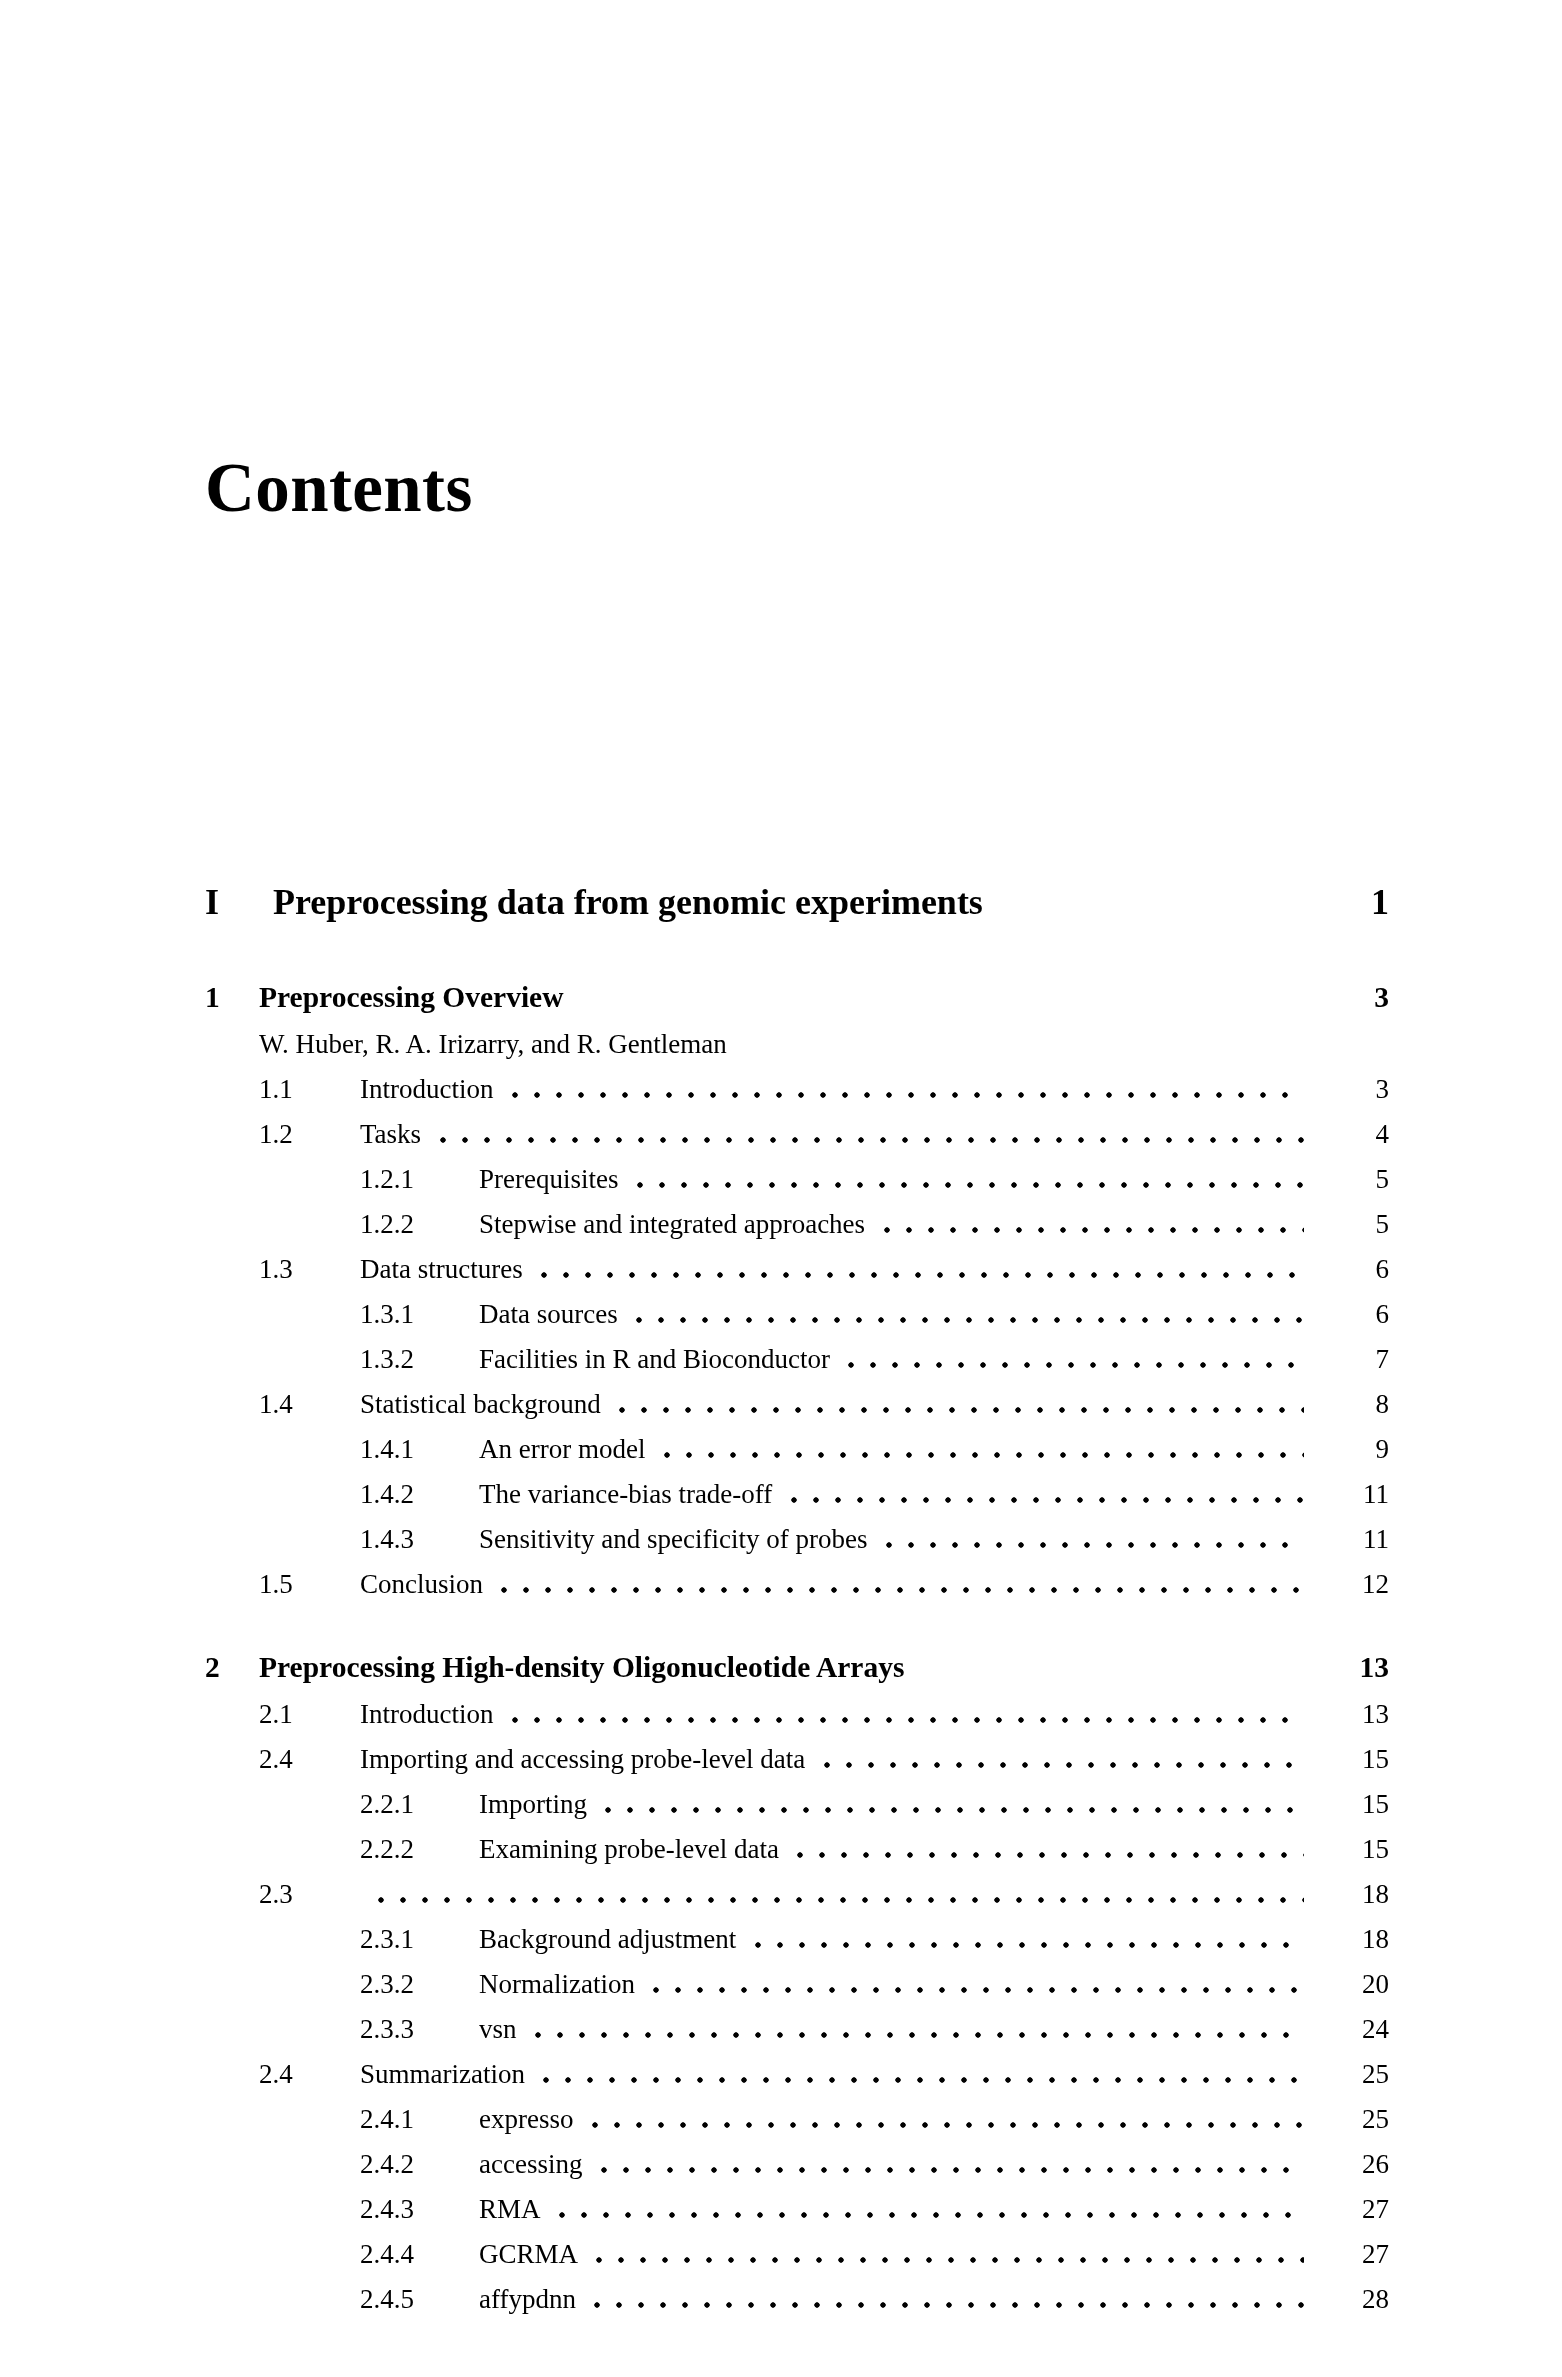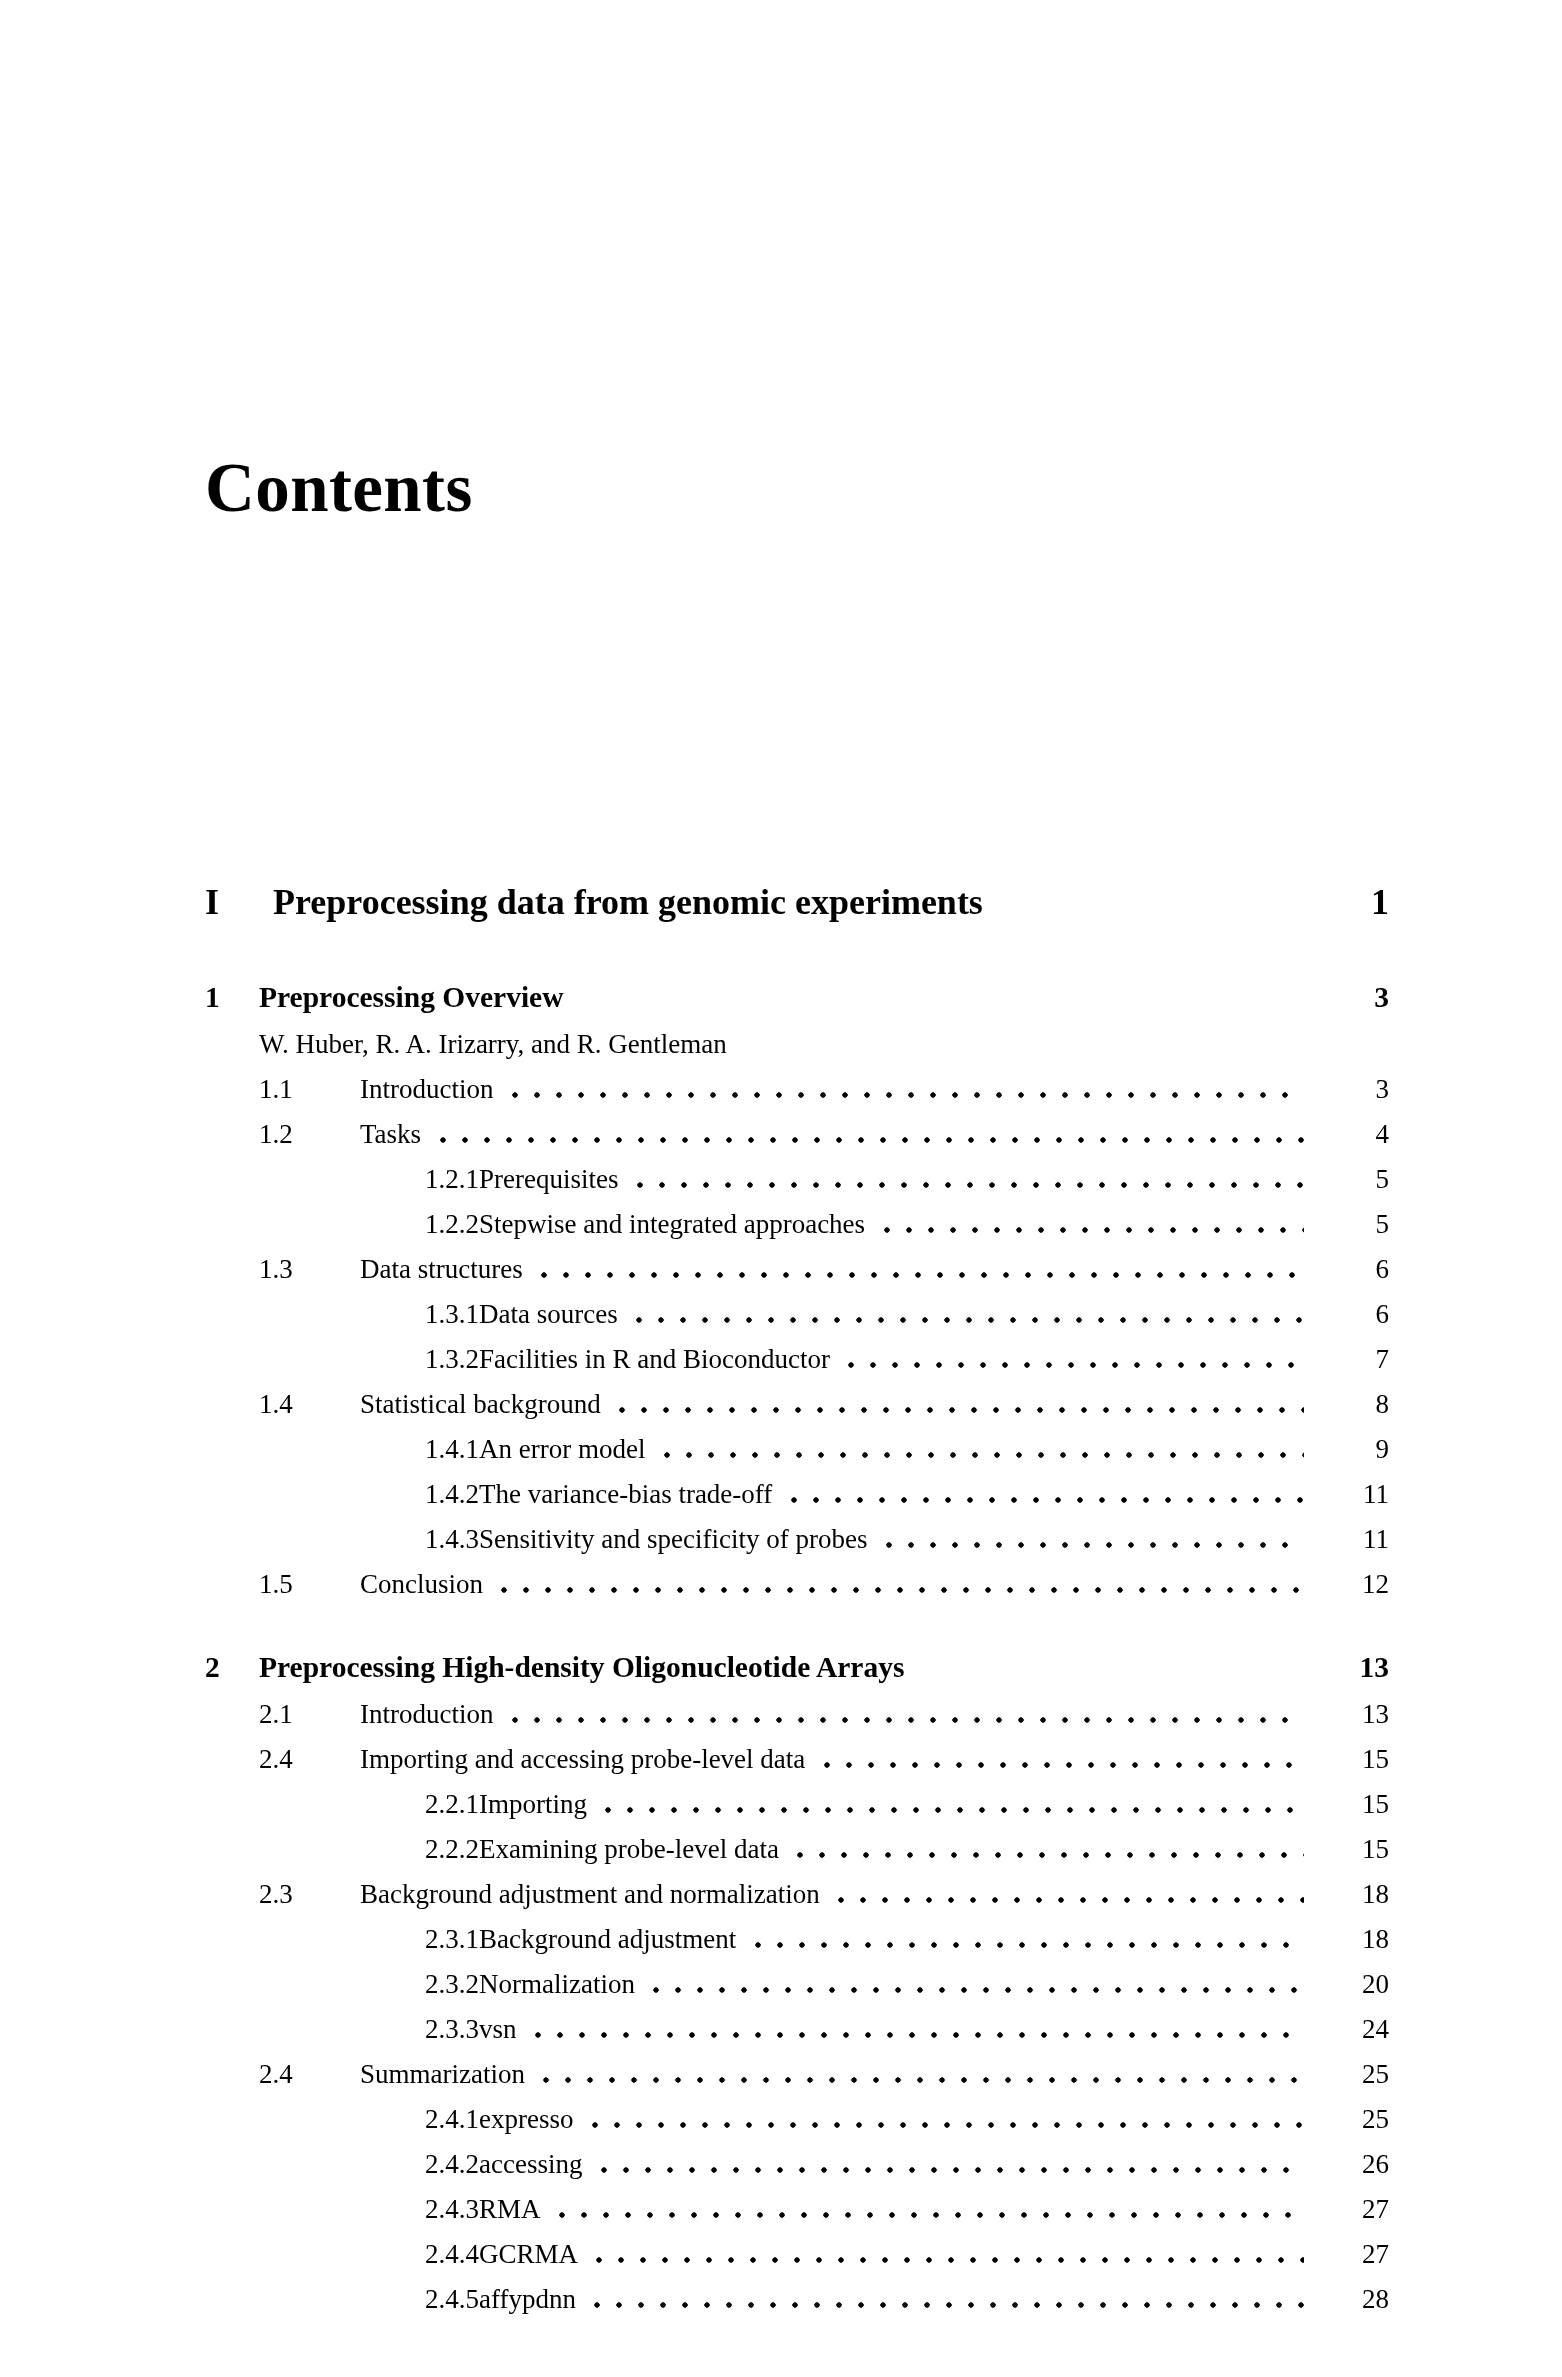--- a/index.html
+++ b/index.html
@@ -28,21 +28,21 @@
   .cnum { width: 54px; flex-shrink: 0; }
   .ctitle { flex: 1; white-space: nowrap; }
   .cpage { width: 69px; text-align: right; flex-shrink: 0; }
 
   .authors { font-size: 27px; line-height: 45px; padding-left: 54px; }
 
   .entry { display: flex; align-items: baseline; font-size: 27px; line-height: 45px; }
   .entry.l1 { padding-left: 54px; }
   .entry.l1 .enum { width: 101px; flex-shrink: 0; }
   .entry.l2 { padding-left: 155px; }
-  .entry.l2 .enum { width: 119px; flex-shrink: 0; text-align: right; }
+  .entry.l2 .enum { width: 119px; flex-shrink: 0; }
   .etitle { white-space: nowrap; }
   .leader {
     flex: 1 1 auto; min-width: 31px; height: 6px; margin: 0 15.6px 0 10.4px;
     background-image: radial-gradient(circle, #000 2.4px, transparent 3px);
     background-size: 22px 6px; background-repeat: repeat-x; background-position: left bottom;
   }
   .epage { width: 69px; text-align: right; flex-shrink: 0; }
 </style>
 </head>
 <body>
@@ -160,21 +160,20 @@
           <span class="epage">15</span>
         </div>
         <div class="entry l2">
           <span class="enum">2.2.2</span>
           <span class="etitle">Examining probe-level data</span>
           <span class="leader"></span>
           <span class="epage">15</span>
         </div>
         <div class="entry l1">
           <span class="enum">2.3</span>
-          <span class="etitle">Background adjustment and normalization</span>
           <span class="leader"></span>
           <span class="epage">18</span>
         </div>
         <div class="entry l2">
           <span class="enum">2.3.1</span>
           <span class="etitle">Background adjustment</span>
           <span class="leader"></span>
           <span class="epage">18</span>
         </div>
         <div class="entry l2">

